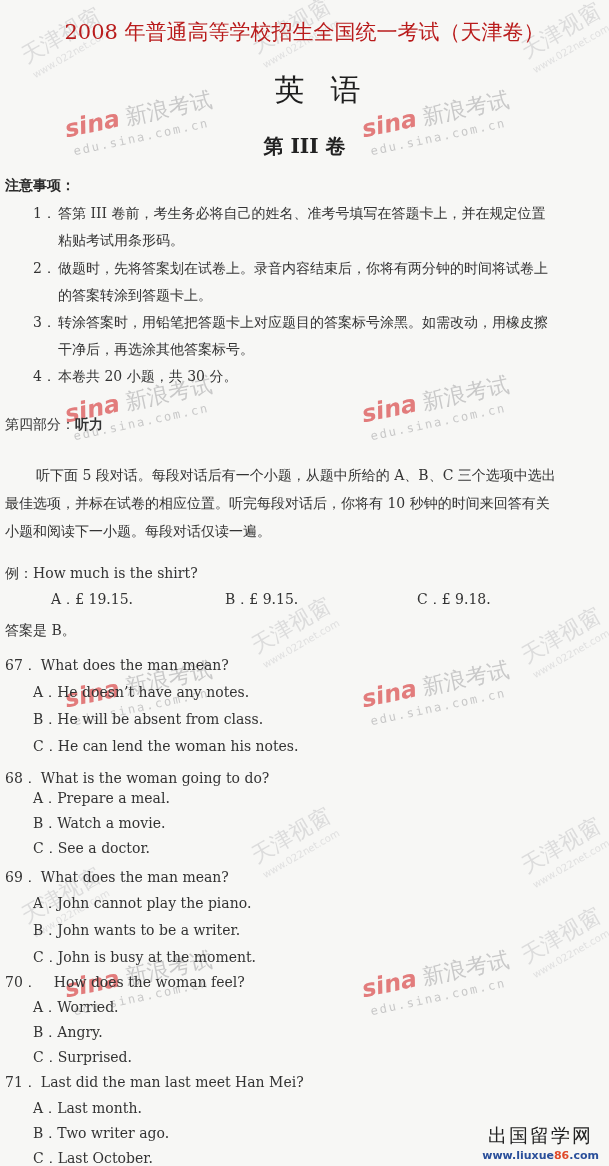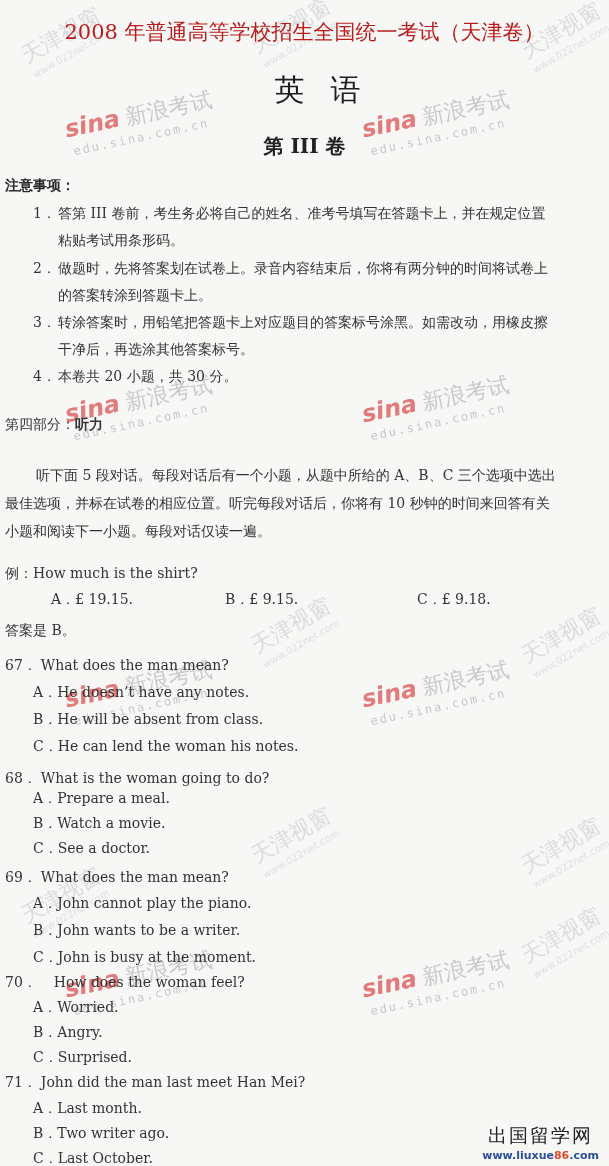--- a/index.html
+++ b/index.html
@@ -103,21 +103,21 @@
   <div class="abs ans" style="left:5px;top:869px;"><span>69．</span><span style="margin-left:4px">What does the man mean?</span></div>
   <div class="abs ans" style="left:33px;top:895px;"><span>A．</span><span>John cannot play the piano.</span></div>
   <div class="abs ans" style="left:33px;top:922px;"><span>B．</span><span>John wants to be a writer.</span></div>
   <div class="abs ans" style="left:33px;top:949px;"><span>C．</span><span>John is busy at the moment.</span></div>
 
   <div class="abs ans" style="left:5px;top:974px;"><span>70．</span><span style="margin-left:17px">How does the woman feel?</span></div>
   <div class="abs ans" style="left:33px;top:999px;"><span>A．</span><span>Worried.</span></div>
   <div class="abs ans" style="left:33px;top:1024px;"><span>B．</span><span>Angry.</span></div>
   <div class="abs ans" style="left:33px;top:1049px;"><span>C．</span><span>Surprised.</span></div>
 
-  <div class="abs ans" style="left:5px;top:1074px;"><span>71．</span><span style="margin-left:4px">John did the man last meet Han Mei?</span></div>
+  <div class="abs ans" style="left:5px;top:1074px;"><span>71．</span><span style="margin-left:4px">Last did the man last meet Han Mei?</span></div>
   <div class="abs ans" style="left:33px;top:1100px;"><span>A．</span><span>Last month.</span></div>
   <div class="abs ans" style="left:33px;top:1125px;"><span>B．</span><span>Two writer ago.</span></div>
   <div class="abs ans" style="left:33px;top:1150px;"><span>C．</span><span>Last October.</span></div>
 
   <div class="abs footer-logo">
     <div class="cn">出国留学网</div>
     <div class="url"><span>www.liuxue</span><span class="hl">86</span><span>.com</span></div>
   </div>
 </div>
 

